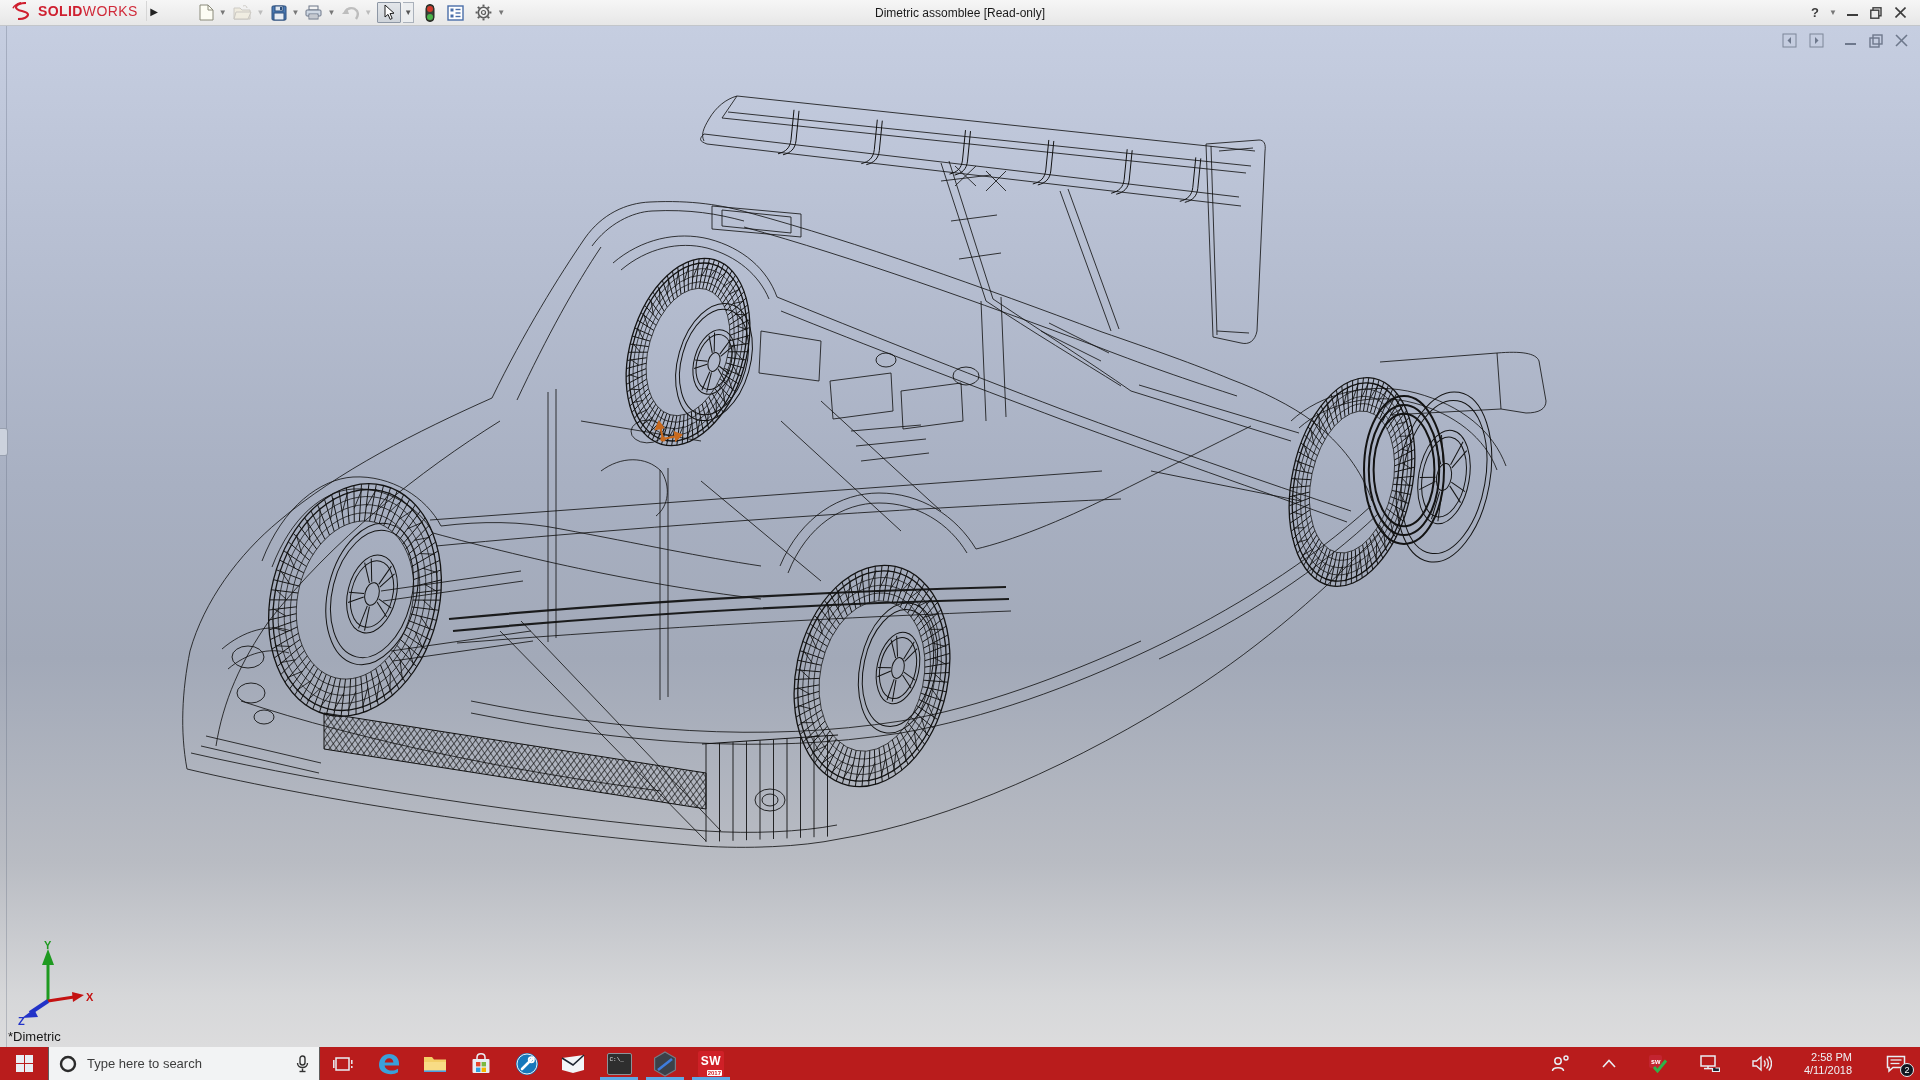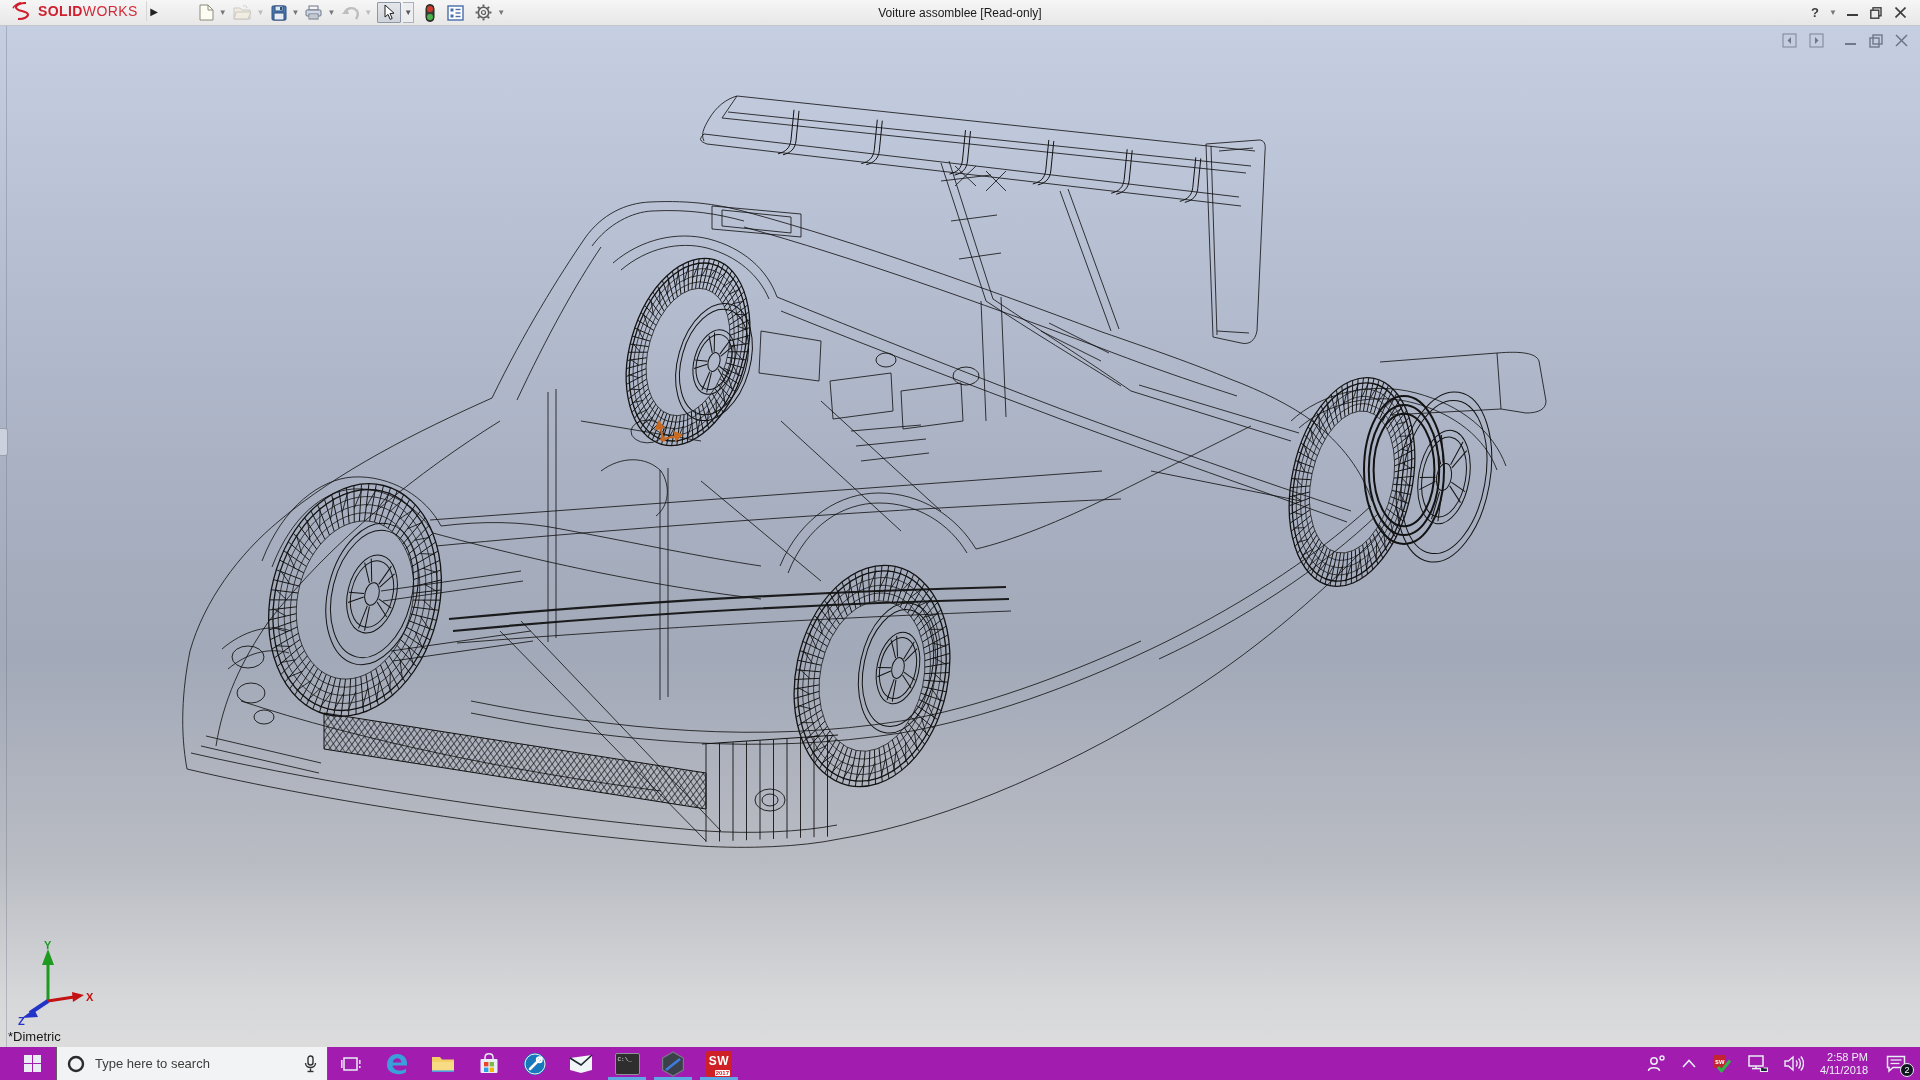--- a/index.html
+++ b/index.html
@@ -38,29 +38,29 @@
     color:#6f7a8e; z-index:5; }
   .vp-controls svg { display:block; }
   .left-splitter { position:absolute; left:6px; top:0; bottom:0; width:1px; background:rgba(90,100,120,.30); }
   .splitter-tab { position:absolute; left:0; top:402px; width:8px; height:28px; background:#ccd2dd;
     border:1px solid rgba(90,100,120,.45); border-left:none; border-radius:0 3px 3px 0; }
   .view-label { position:absolute; left:8px; bottom:3px; font-size:13px; font-weight:400; color:#181818; z-index:6; }
   .triad { position:absolute; left:10px; bottom:22px; z-index:6; }
   #car { position:absolute; inset:0; }
 
   
-  .taskbar { position:absolute; bottom:0; left:0; width:1920px; height:33px; background:#a21caf;
-    display:flex; align-items:stretch; z-index:40;padding-left:8px; }
+  .taskbar { position:absolute; bottom:0; left:0; width:1920px; height:33px; background:#b91c1c;
+    display:flex; align-items:stretch; z-index:40; }
   .start { width:48px; display:flex; align-items:center; justify-content:center; }
   .search { width:272px; background:#f2f3f4; border:1px solid #5f5f5f; border-bottom:none; border-top:none;
     display:flex; align-items:center; padding:0 10px; gap:10px; }
   .search-text { font-size:13px; color:#3d3d3d; flex:1; white-space:nowrap; }
   .tb-slot { width:46px; display:flex; align-items:center; justify-content:center; position:relative; }
   .tb-slot .indicator { position:absolute; bottom:0; left:4px; right:4px; height:3px; background:#5fa8e4; }
-  .tray { margin-left:auto; display:flex; align-items:center; gap:0; padding-right:4px; }
+  .tray { margin-left:auto; display:flex; align-items:center; gap:16px; padding-right:4px; }
   .tray-item { display:flex; align-items:center; justify-content:center; padding:0 8px; height:100%; position:relative; }
   .clock { text-align:right; color:#eef1f5; font-size:11px; line-height:13px; padding:0 8px; }
   .badge { position:absolute; right:2px; bottom:3px; width:14px; height:14px; border-radius:50%;
     background:#10161f; border:1px solid #e8ebef; color:#fff; font-size:9px; display:flex;
     align-items:center; justify-content:center; }
   .sw-tile { width:26px; height:26px; background:#cf2027; border-radius:2px; position:relative;
     display:flex; align-items:center; justify-content:center; }
   .sw-tile .sw-big { color:#fff; font-weight:700; font-size:12px; letter-spacing:.5px; margin-top:-6px; }
   .sw-tile .sw-year { position:absolute; bottom:1px; right:2px; background:#fff; color:#cf2027;
     font-size:6px; font-weight:700; padding:0 1px; border-radius:1px; }
@@ -162,21 +162,21 @@
               <line x1="12.7" y1="12.7" x2="14.1" y2="14.1"></line>
             <line x1="2.9" y1="14.1" x2="4.3" y2="12.7"></line>
               <line x1="12.7" y1="4.3" x2="14.1" y2="2.9"></line>
           </g>
         </g>
       </svg>
     </div>
       <span class="caret">▼</span>
   </div>
 
-  <div class="win-title">Voiture assomblee [Read-only]</div>
+  <div class="win-title">Dimetric assomblee [Read-only]</div>
 
   <div class="win-controls">
     <div class="wc" style="font-weight:700">?</div>
     <span class="caret">▼</span>
     <div class="wc">
       <svg width="11" height="11" viewBox="0 0 11 11">
           <line x1="0" y1="8" x2="11" y2="8" stroke="#3c3c3c" stroke-width="2"></line>
         </svg>
     </div>
     <div class="wc">

